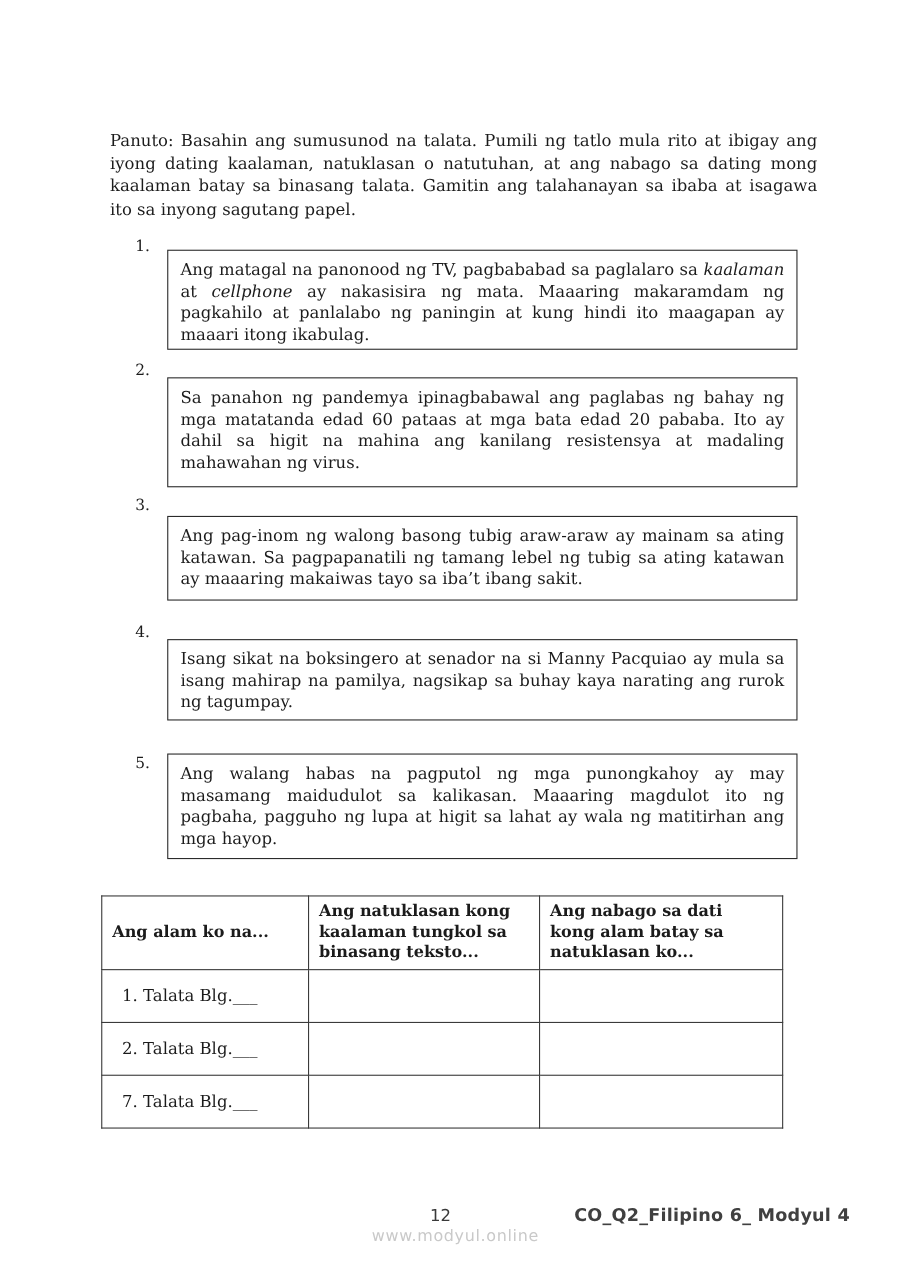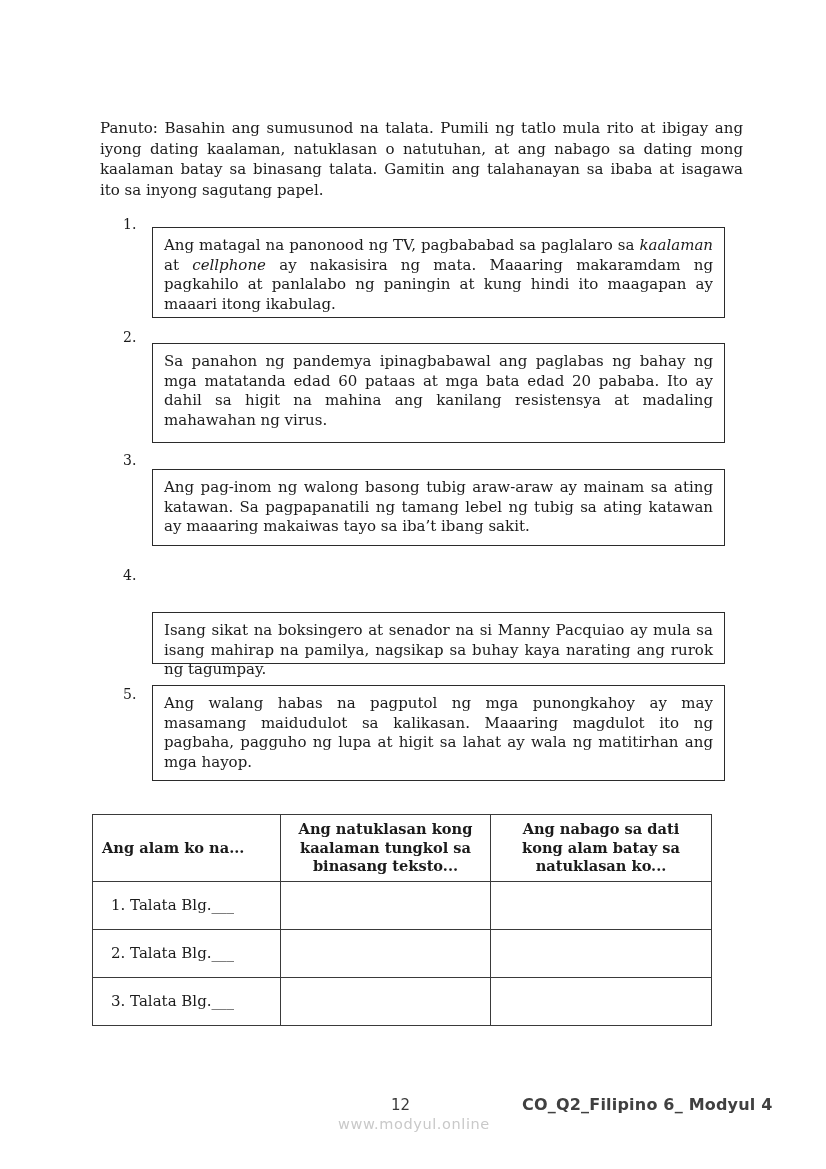--- a/index.html
+++ b/index.html
@@ -39,21 +39,21 @@
     padding: 8px 11px;
     font-size: 15px; line-height: 19.6px;
     text-align: justify;
     background: #ffffff;
   }
   .text-box .ital { font-style: italic; }
 
   #num1 { top: 216px; } #box1 { top: 227px; height: 91px; }
   #num2 { top: 329px; } #box2 { top: 343px; height: 100px; }
   #num3 { top: 452px; } #box3 { top: 469px; height: 77px; }
-  #num4 { top: 567px; } #box4 { top: 612px; height: 52px; }
+  #num4 { top: 567px; } #box4 { top: 581px; height: 74px; }
   #num5 { top: 686px; } #box5 { top: 685px; height: 96px; }
 
   
   .worksheet-table {
     position: absolute;
     left: 92px; top: 814px;
     border-collapse: collapse;
     table-layout: fixed;
     background: #ffffff;
   }
@@ -61,21 +61,21 @@
     border: 1.5px solid #3a3a3a;
   }
   .worksheet-table th {
     font-weight: bold;
     font-size: 14.6px; line-height: 18.6px;
     text-align: left;
     padding: 5px 9px;
     height: 58px;
   }
   .worksheet-table th.v-mid { vertical-align: middle; }
-  .worksheet-table th.v-top { vertical-align: top; text-align: center; }
+  .worksheet-table th.v-top { vertical-align: top; }
   .worksheet-table td {
     font-size: 15px;
     padding: 6px 18px;
     height: 48px;
     vertical-align: middle;
   }
   .col-1 { width: 188px; }
   .col-2 { width: 210px; }
   .col-3 { width: 221px; }
 
@@ -143,21 +143,21 @@
         <td>1. Talata Blg.___</td>
         <td></td>
         <td></td>
       </tr>
       <tr>
         <td>2.  Talata Blg.___</td>
         <td></td>
         <td></td>
       </tr>
       <tr>
-        <td>3.  Talata Blg.___</td>
+        <td>7.  Talata Blg.___</td>
         <td></td>
         <td></td>
       </tr>
     </tbody>
   </table>
 
   <div class="page-number">12</div>
   <div class="module-code">CO_Q2_Filipino 6_ Modyul 4</div>
   <div class="watermark">www.modyul.online</div>
 

